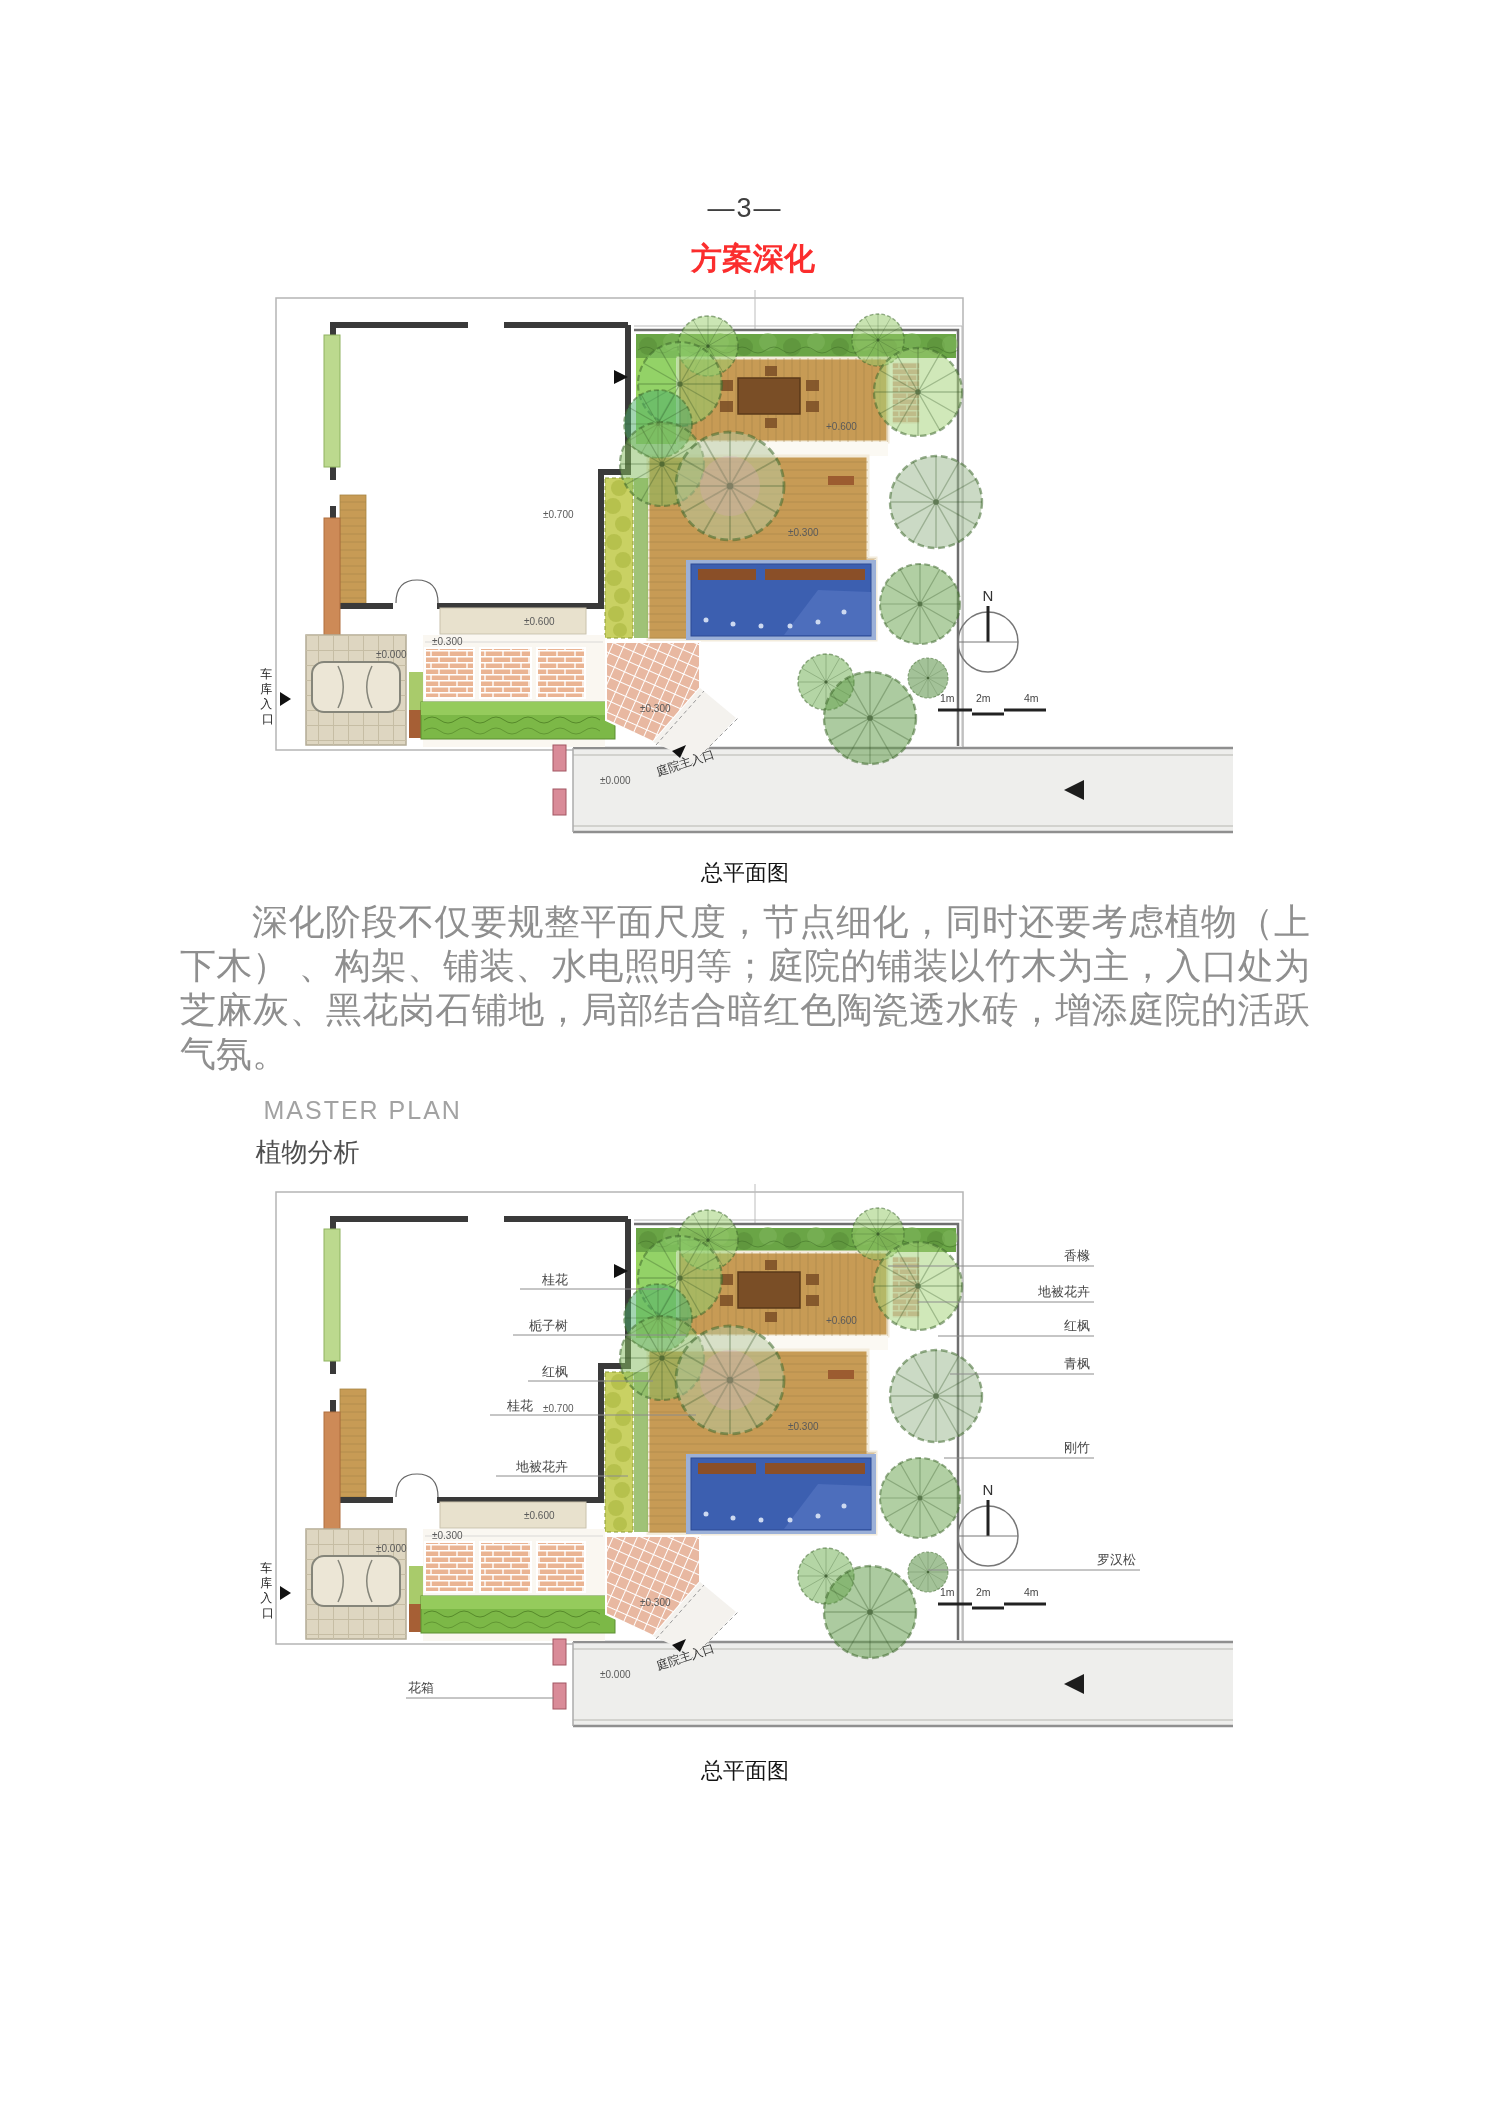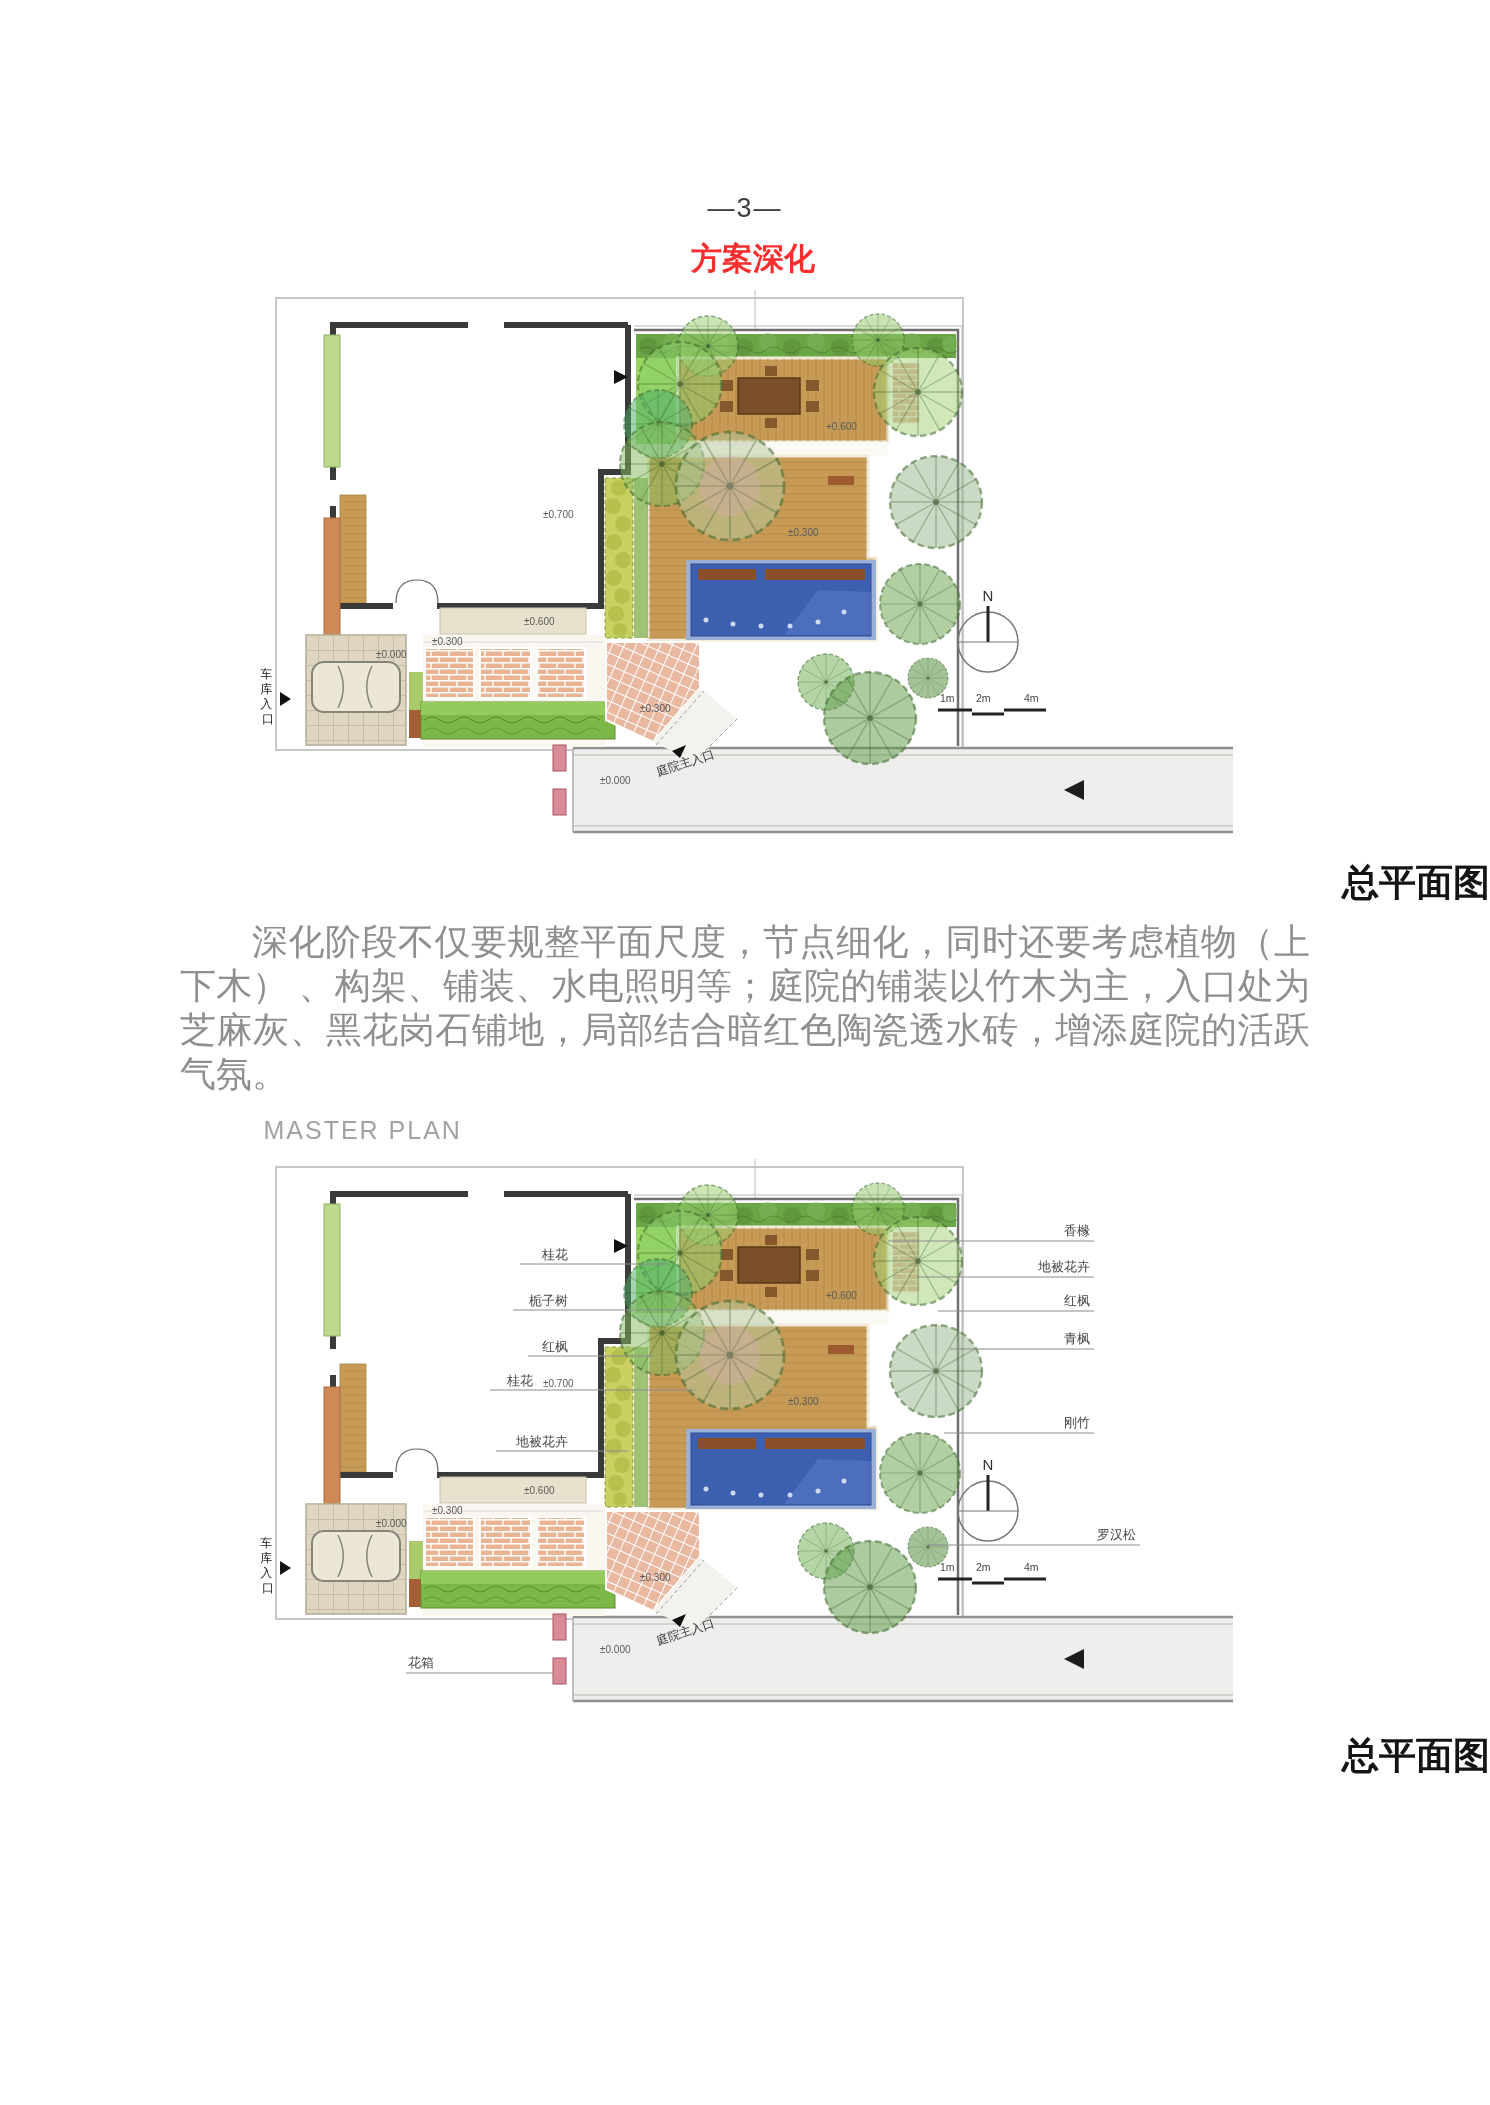--- a/index.html
+++ b/index.html
@@ -2,21 +2,21 @@
 <html><head>
 <meta charset="utf-8">
 <style>
   html,body{margin:0;padding:0;background:#ffffff;}
   body{font-family:"Liberation Sans","DejaVu Sans",sans-serif;}
   .page{width:1490px;height:2105px;background:#fff;position:relative;overflow:hidden;}
   .page-number{text-align:center;font-size:27px;color:#3f3f3f;padding-top:193px;letter-spacing:2px;}
   .section-title{text-align:center;font-size:31px;font-weight:bold;color:#fb2d2d;margin:14px 0 10px 16px;}
   .figure{width:1035px;margin:0 auto;}
   .figure svg{display:block;}
-  .caption{text-align:right;font-size:37px;font-weight:bold;color:#141414;margin:8px 0 12px 0;}
+  .caption{text-align:center;font-size:22px;font-weight:normal;color:#141414;margin:8px 0 12px 0;}
   .body-text{width:1130px;margin:0 auto 0 auto;font-size:36px;line-height:44px;color:#8f8f8f;text-indent:2em;text-align:justify;}
   .fig2{width:1035px;margin:20px auto 0 auto;}
   .fig2-en{font-size:25px;color:#a2a2a2;letter-spacing:2px;margin-left:36px;}
   .fig2-cn{font-size:26px;color:#4f4f4f;margin:10px 0 0 28px;}
   svg text{font-family:"Liberation Sans","DejaVu Sans",sans-serif;}
   .elev{font-size:10px;fill:#5a5a5a;}
   .callout-text{font-size:13px;fill:#454545;}
   .callout-line{stroke:#8c8c8c;stroke-width:1;}
 </style>
 </head>
@@ -266,20 +266,21 @@
       <use href="#plan-base" xlink:href="#plan-base"></use>
     </svg>
   </figure>
 
   <div class="caption">总平面图</div>
 
   <p class="body-text">深化阶段不仅要规整平面尺度，节点细化，同时还要考虑植物（上下木） 、构架、铺装、水电照明等；庭院的铺装以竹木为主，入口处为芝麻灰、黑花岗石铺地，局部结合暗红色陶瓷透水砖，增添庭院的活跃气氛。</p>
 
   <figure class="fig2">
     <div class="fig2-en">MASTER PLAN</div>
+    <div class="fig2-cn">植物分析</div>
     <svg class="plan" width="1035" height="560" viewBox="0 0 1035 560" style="margin-top:14px" xmlns="http://www.w3.org/2000/svg" xmlns:xlink="http://www.w3.org/1999/xlink">
       <use href="#plan-base" xlink:href="#plan-base"></use>
 
       <g>
         <text class="callout-text" x="340" y="100" text-anchor="end">桂花</text>
         <line class="callout-line" x1="292" y1="105" x2="440" y2="105"></line>
         <text class="callout-text" x="340" y="146" text-anchor="end">栀子树</text>
         <line class="callout-line" x1="285" y1="151" x2="458" y2="151"></line>
         <text class="callout-text" x="340" y="192" text-anchor="end">红枫</text>
         <line class="callout-line" x1="300" y1="197" x2="425" y2="197"></line>

